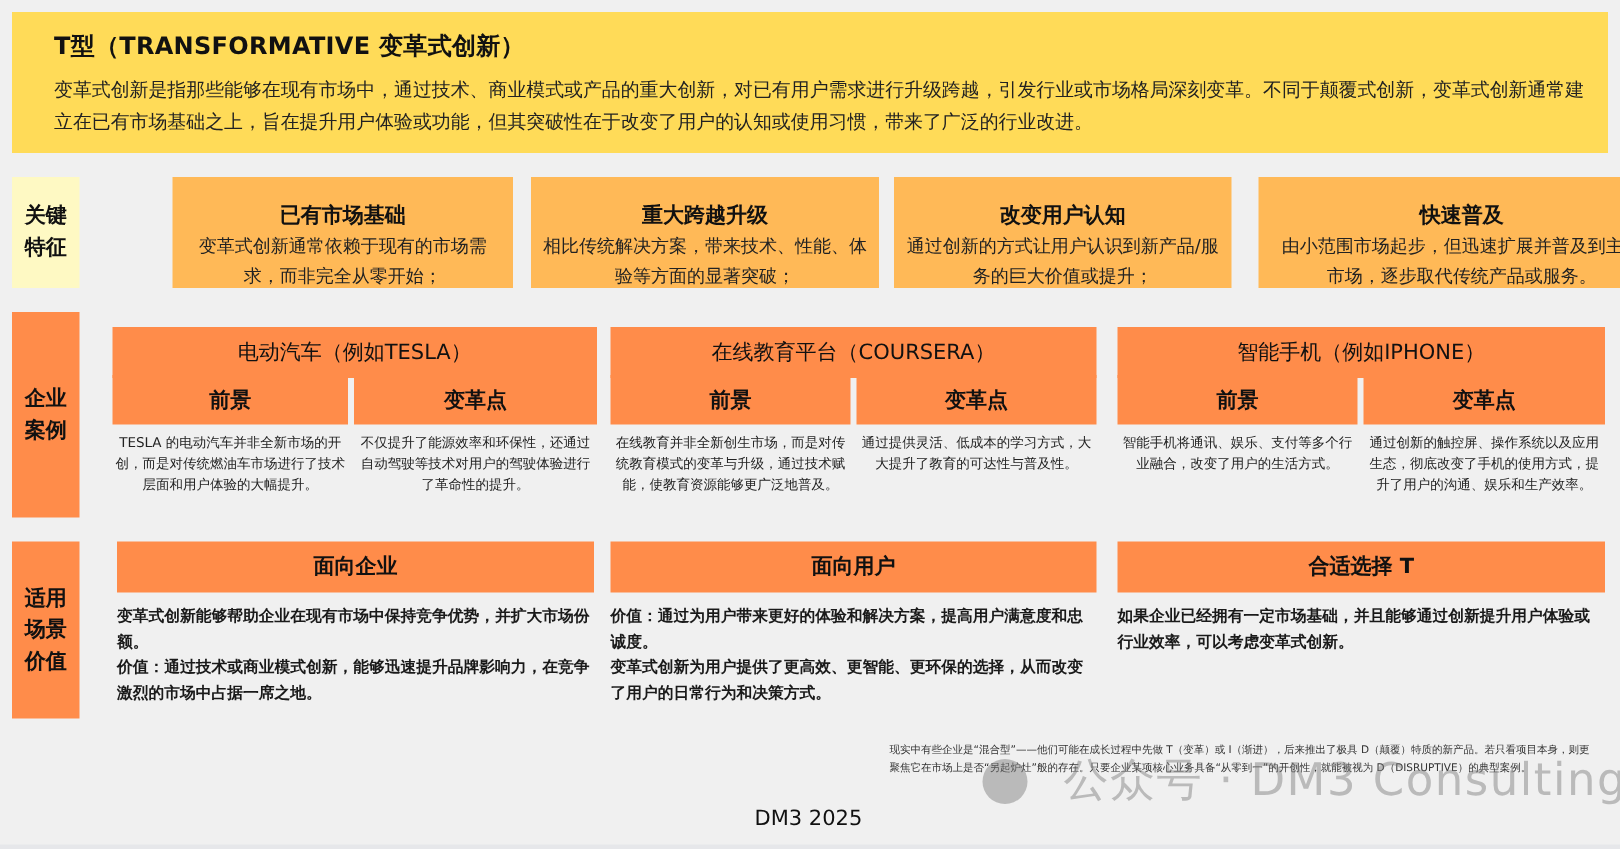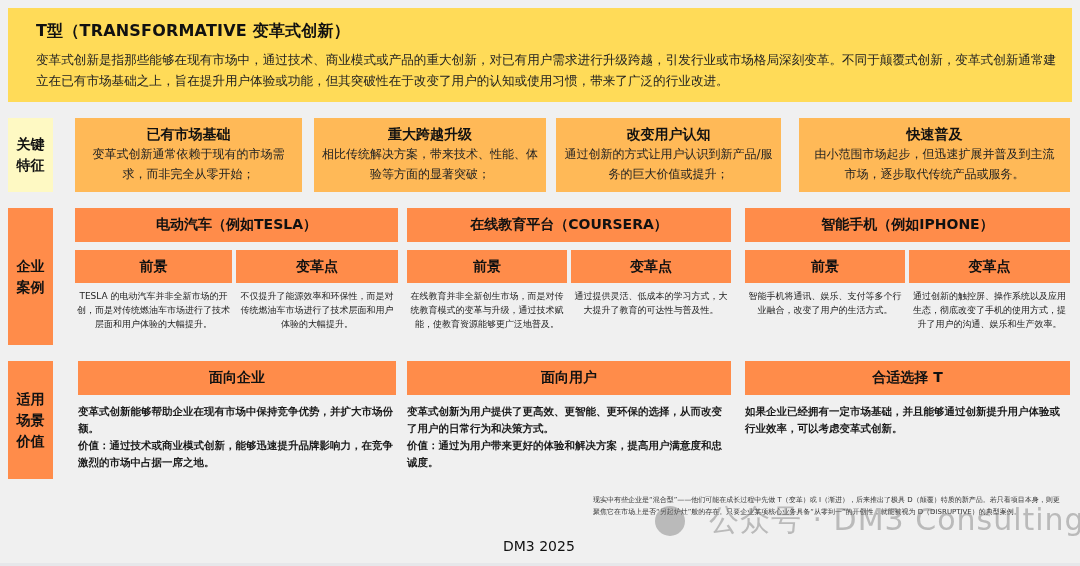--- a/index.html
+++ b/index.html
@@ -27,29 +27,29 @@
     left: 8px; width: 45px;
     display: flex; align-items: center; justify-content: center;
     text-align: center; font-weight: bold; font-size: 14px; line-height: 21px;
     color: #111;
   }
   .feat-label { top: 118px; height: 74px; background: #fef9c3; }
   .case-label { top: 208px; height: 137px; background: #FF8C4A; }
   .val-label { top: 361px; height: 118px; background: #FF8C4A; }
   .feat-card {
     top: 118px; height: 74px; background: #FFB957;
-    text-align: center; padding-top: 6px;
+    text-align: center; padding-top: 16px; margin-left: 40px;
   }
   .feat-card .ft { font-size: 14px; font-weight: bold; line-height: 20px; color: #111; }
   .feat-card .fd { font-size: 12px; line-height: 20px; color: #222; padding: 0 6px; }
   .orange { background: #FF8C4A; }
   .case-head {
-    top: 208px; height: 34px;
+    top: 218px; height: 34px;
     display: flex; align-items: center; justify-content: center;
-    font-size: 14px; font-weight: bold; color: #111;
+    font-size: 14px; font-weight: normal; color: #111;
   }
   .sub-head {
     top: 250px; height: 33px;
     display: flex; align-items: center; justify-content: center;
     font-size: 14px; font-weight: bold; color: #111; text-align: right;
   }
   .case-text {
     top: 289px; font-size: 9px; line-height: 14px; text-align: center; color: #222;
     padding: 0 2px;
   }
@@ -116,21 +116,21 @@
 </div>
 <div class="abs feat-card" style="left:799px;width:271px;">
   <div class="ft">快速普及</div>
   <div class="fd" style="padding:0 10px;">由小范围市场起步，但迅速扩展并普及到主流市场，逐步取代传统产品或服务。</div>
 </div>
 
 <div class="abs case-head orange" style="left:75px;width:323px;">电动汽车（例如TESLA）</div>
 <div class="abs sub-head orange" style="left:75px;width:157px;">前景</div>
 <div class="abs sub-head orange" style="left:236px;width:162px;">变革点</div>
 <div class="abs case-text" style="left:75px;width:157px;">TESLA 的电动汽车并非全新市场的开创，而是对传统燃油车市场进行了技术层面和用户体验的大幅提升。</div>
-<div class="abs case-text" style="left:236px;width:162px;">不仅提升了能源效率和环保性，而是对传统燃油车市场进行了技术层面和用户体验的大幅提升。</div>
+<div class="abs case-text" style="left:236px;width:162px;">不仅提升了能源效率和环保性，还通过自动驾驶等技术对用户的驾驶体验进行了革命性的提升。</div>
 
 <div class="abs case-head orange" style="left:407px;width:324px;">在线教育平台（COURSERA）</div>
 <div class="abs sub-head orange" style="left:407px;width:160px;">前景</div>
 <div class="abs sub-head orange" style="left:571px;width:160px;">变革点</div>
 <div class="abs case-text" style="left:407px;width:160px;">在线教育并非全新创生市场，而是对传统教育模式的变革与升级，通过技术赋能，使教育资源能够更广泛地普及。</div>
 <div class="abs case-text" style="left:571px;width:160px;">通过提供灵活、低成本的学习方式，大大提升了教育的可达性与普及性。</div>
 
 <div class="abs case-head orange" style="left:745px;width:325px;">智能手机（例如IPHONE）</div>
 <div class="abs sub-head orange" style="left:745px;width:160px;">前景</div>
 <div class="abs sub-head orange" style="left:909px;width:161px;">变革点</div>
@@ -138,22 +138,22 @@
 <div class="abs case-text" style="left:909px;width:161px;">通过创新的触控屏、操作系统以及应用生态，彻底改变了手机的使用方式，提升了用户的沟通、娱乐和生产效率。</div>
 
 <div class="abs val-head orange" style="left:78px;width:318px;">面向企业</div>
 <div class="abs val-text" style="left:78px;width:318px;">
   <div>变革式创新能够帮助企业在现有市场中保持竞争优势，并扩大市场份额。</div>
   <div>价值：通过技术或商业模式创新，能够迅速提升品牌影响力，在竞争激烈的市场中占据一席之地。</div>
 </div>
 
 <div class="abs val-head orange" style="left:407px;width:324px;">面向用户</div>
 <div class="abs val-text" style="left:407px;width:320px;">
+  <div>价值：通过为用户带来更好的体验和解决方案，提高用户满意度和忠诚度。</div>
   <div>变革式创新为用户提供了更高效、更智能、更环保的选择，从而改变了用户的日常行为和决策方式。</div>
-  <div>价值：通过为用户带来更好的体验和解决方案，提高用户满意度和忠诚度。</div>
 </div>
 
 <div class="abs val-head orange" style="left:745px;width:325px;">合适选择 T</div>
 <div class="abs val-text" style="left:745px;width:325px;">
   <div>如果企业已经拥有一定市场基础，并且能够通过创新提升用户体验或行业效率，可以考虑变革式创新。</div>
 </div>
 
 <div class="abs footnote">现实中有些企业是“混合型”——他们可能在成长过程中先做 T（变革）或 I（渐进），后来推出了极具 D（颠覆）特质的新产品。若只看项目本身，则更聚焦它在市场上是否“另起炉灶”般的存在。只要企业某项核心业务具备“从零到一”的开创性，就能被视为 D（DISRUPTIVE）的典型案例。</div>
 <div class="abs watermark">
   <span class="wm-logo"></span>

